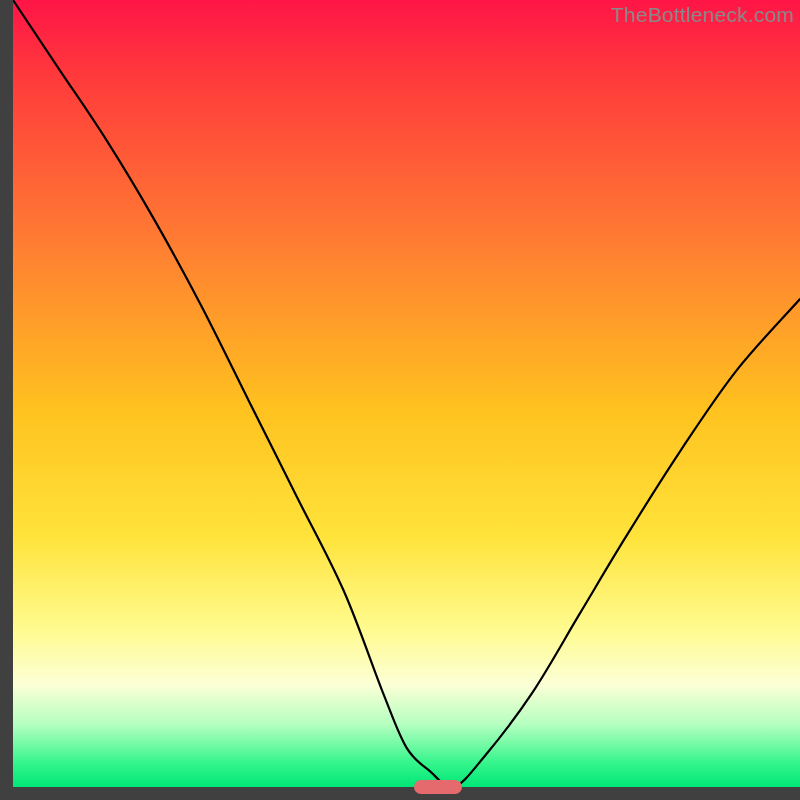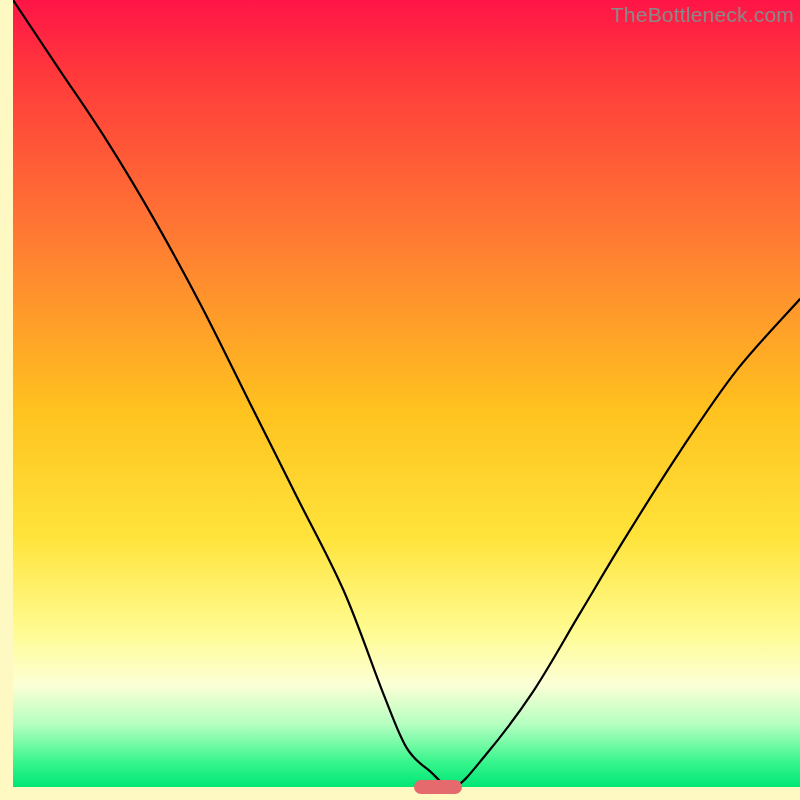--- a/index.html
+++ b/index.html
@@ -8,21 +8,21 @@
     width: 800px;
     height: 800px;
     background: #000;
     font-family: Arial, Helvetica, sans-serif;
     overflow: hidden;
   }
   .frame {
     position: relative;
     width: 800px;
     height: 800px;
-    background: #fef9c3;
+    background: #404040;
     text-align: right;
   }
   .plot-outer {
     position: absolute;
     left: 13px;
     top: 0;
     width: 787px;
     height: 787px;
   }
   .plot {

